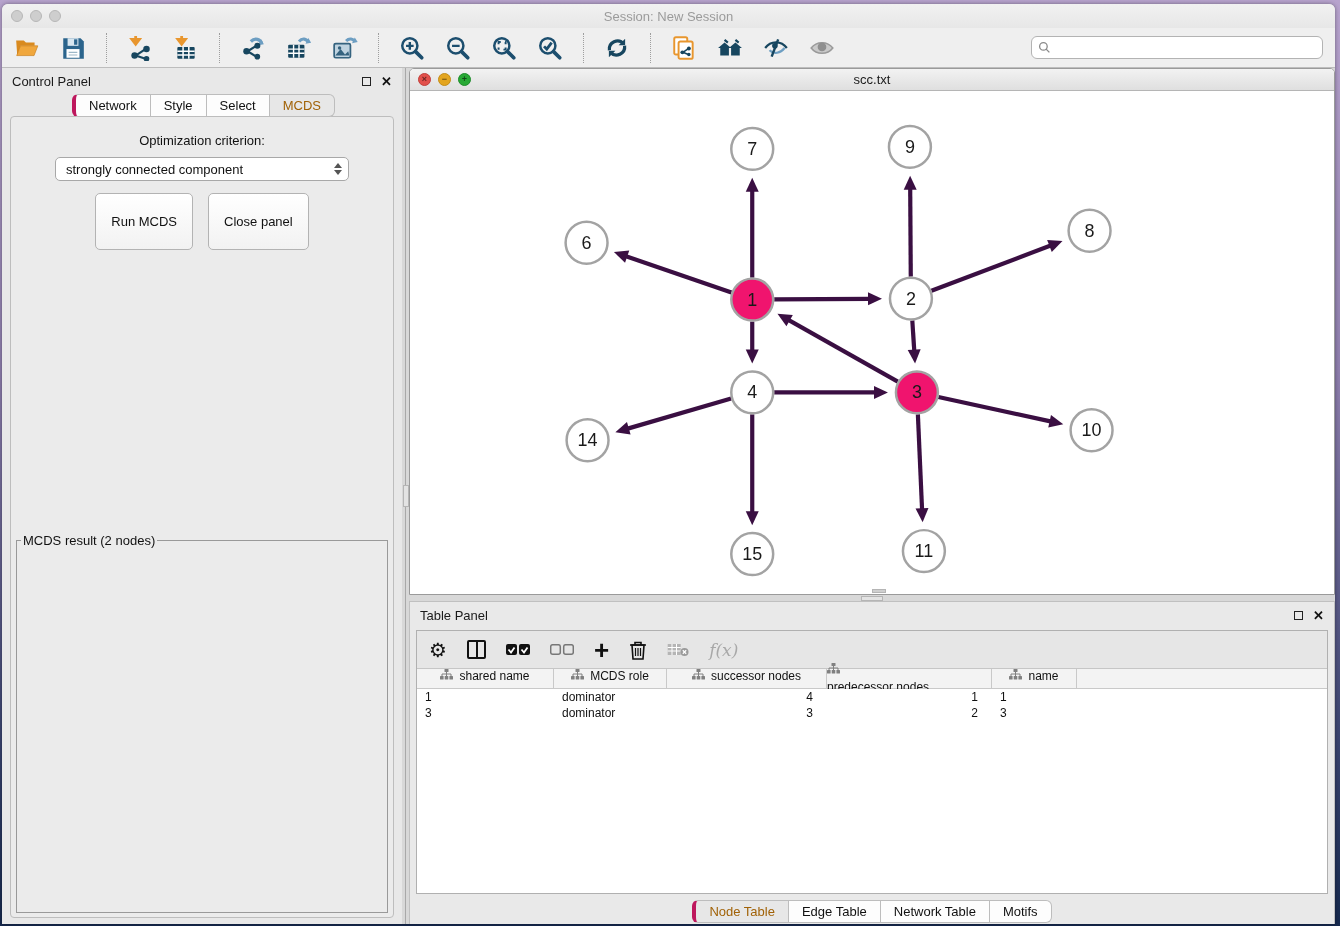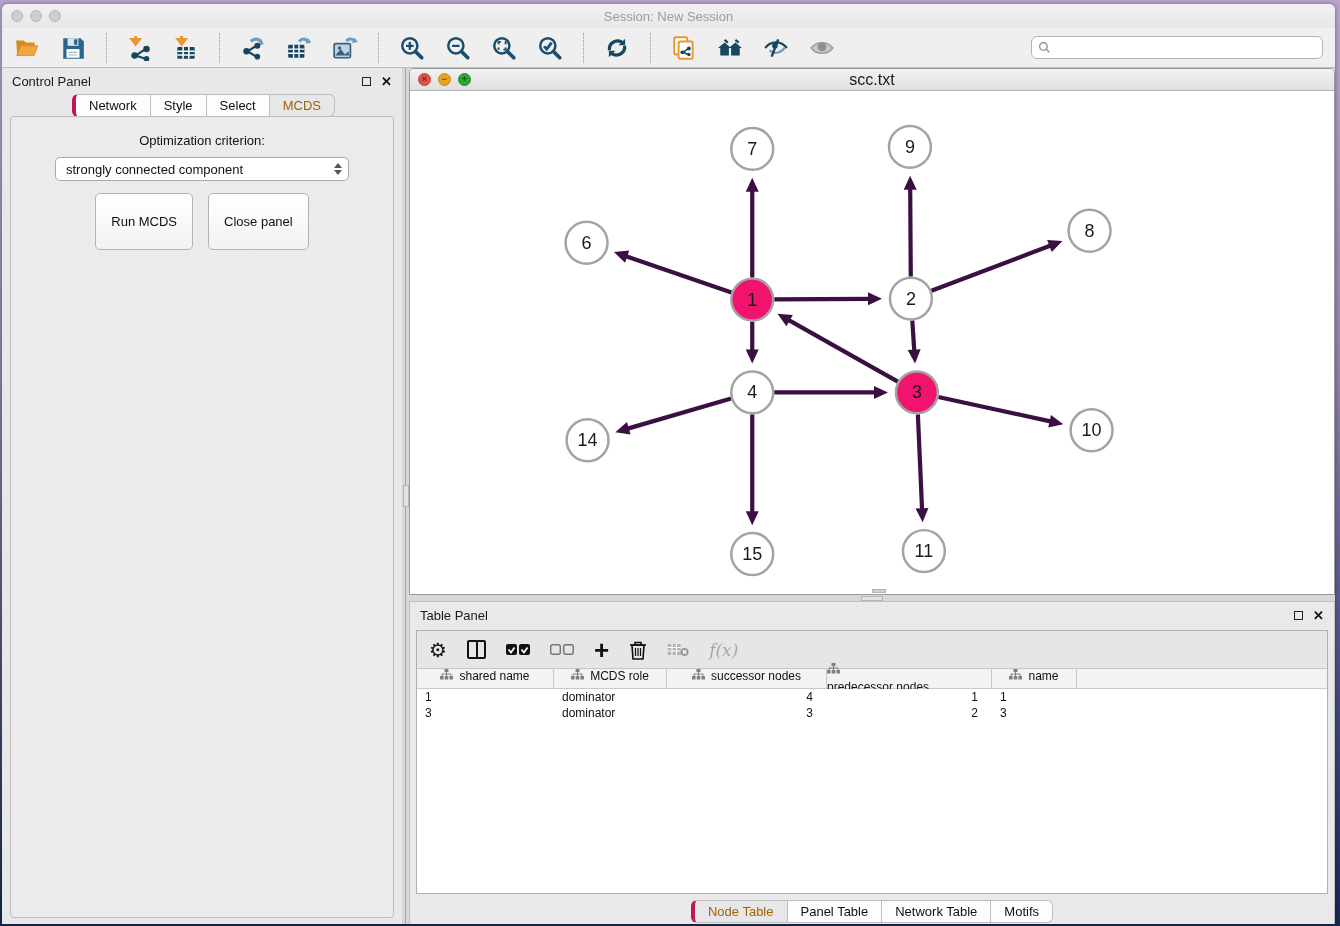--- a/index.html
+++ b/index.html
@@ -89,21 +89,21 @@
   .vsplit-handle { width:6px; height:22px; background:#e3e3e3; border:1px solid #b5b5b5; z-index:1; }
   
   .rightcol { flex:1; display:flex; flex-direction:column; min-width:0; }
   .netwin { height:527px; border:1px solid #9a9a9a; border-radius:5px 5px 0 0; display:flex; flex-direction:column; overflow:hidden; flex:0 0 auto; background:#fff; }
   .netwin-title { height:22px; background:linear-gradient(#f2f2f2,#dfdfdf); border-bottom:1px solid #b5b5b5; display:flex; align-items:center; position:relative; flex:0 0 auto; }
   .traffic { display:flex; gap:7px; margin-left:8px; z-index:1; }
   .tl { width:13px; height:13px; border-radius:50%; display:flex; align-items:center; justify-content:center; font-size:9px; font-weight:bold; color:rgba(0,0,0,.55); cursor:pointer; line-height:1; }
   .tl-red { background:#e2504b; border:1px solid #c13f3b; }
   .tl-yellow { background:#e3a51f; border:1px solid #c38d18; }
   .tl-green { background:#28a935; border:1px solid #1f8c2b; }
-  .netwin-name { position:absolute; left:0; right:0; text-align:center; font-size:16px; color:#1a1a1a; }
+  .netwin-name { position:absolute; left:0; right:0; text-align:center; font-size:13px; color:#1a1a1a; }
   .netcanvas { flex:1; background:#fff; position:relative; }
   .netcanvas svg { position:absolute; inset:0; width:100%; height:100%; }
   .canvas-grip { position:absolute; bottom:1px; left:50%; width:14px; height:4px; background:#cfcfcf; border:1px solid #b5b5b5; }
   
   .hsplit { height:6px; display:flex; align-items:center; justify-content:center; background:#d8d8d8; cursor:row-resize; flex:0 0 auto; }
   .hsplit-handle { width:22px; height:5px; background:#e3e3e3; border:1px solid #b5b5b5; }
   
   .tpanel { flex:1; background:#e9e9e9; border:1px solid #c0c0c0; border-bottom:none; display:flex; flex-direction:column; min-height:0; }
   .tcontainer { flex:1; margin:2px 6px 4px 6px; border:1px solid #b0b0b0; background:#fff; display:flex; flex-direction:column; min-height:0; }
   .ttoolbar { height:38px; background:#e6e6e6; border-bottom:1px solid #c6c6c6; display:flex; align-items:center; padding:0 12px; gap:20px; flex:0 0 auto; }
@@ -331,20 +331,28 @@
           <span class="combo-arrows">
               <i class="arr-up"></i>
               <i class="arr-dn"></i>
             </span>
         </div>
         <div class="btn-row">
           <button class="pbtn">Run MCDS</button>
           <button class="pbtn">Close panel</button>
         </div>
         <div class="cp-spacer"></div>
+        <fieldset class="result-fieldset">
+          <legend class="result-legend">MCDS result (2 nodes)</legend>
+          <div class="result-inner">
+            <div class="result-text" id="result-text">1
+3</div>
+            <div class="result-scroll"></div>
+          </div>
+        </fieldset>
       </div>
     </div>
 
     <div class="vsplit">
         <div class="vsplit-handle"></div>
       </div>
 
     <div class="rightcol">
 
       <div class="netwin">
@@ -597,21 +605,21 @@
                 <div class="tcell al" style="width: 137px;">3</div>
                 <div class="tcell al" style="width: 113px;">dominator</div>
                 <div class="tcell ar" style="width: 160px;">3</div>
                 <div class="tcell ar" style="width: 165px;">2</div>
                 <div class="tcell al" style="width: 85px;">3</div>
               </div>
             </div>
         </div>
         <div class="ttabs">
           <span class="tab active">Node Table</span>
-          <span class="tab">Panel Table</span>
+          <span class="tab">Edge Table</span>
           <span class="tab">Network Table</span>
           <span class="tab">Motifs</span>
         </div>
       </div>
     </div>
   </div>
 
 </div>
 
 </body></html>

